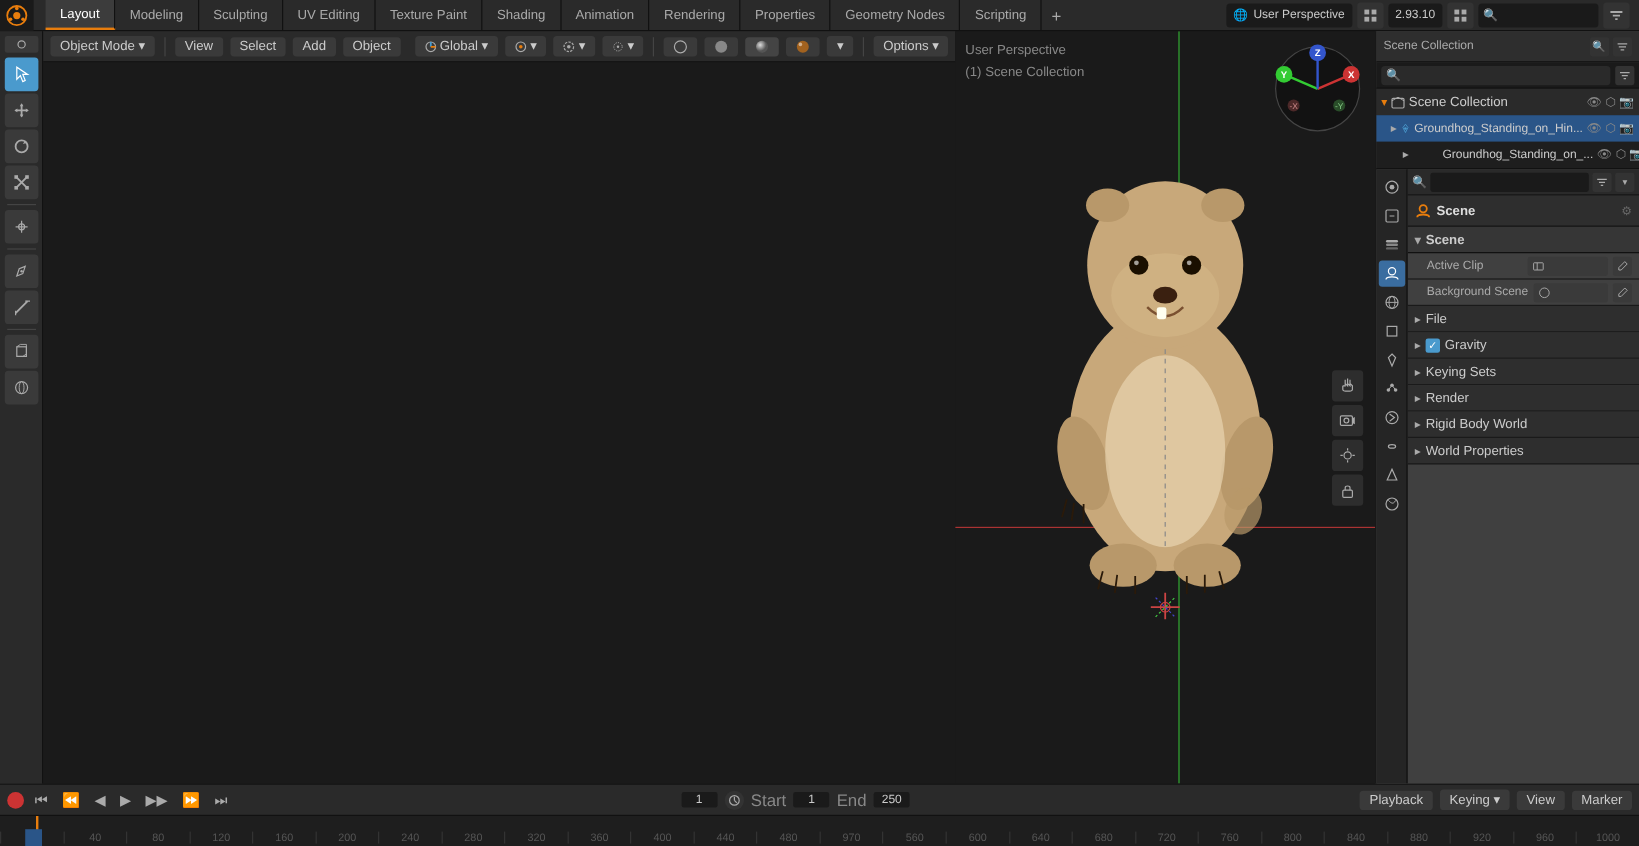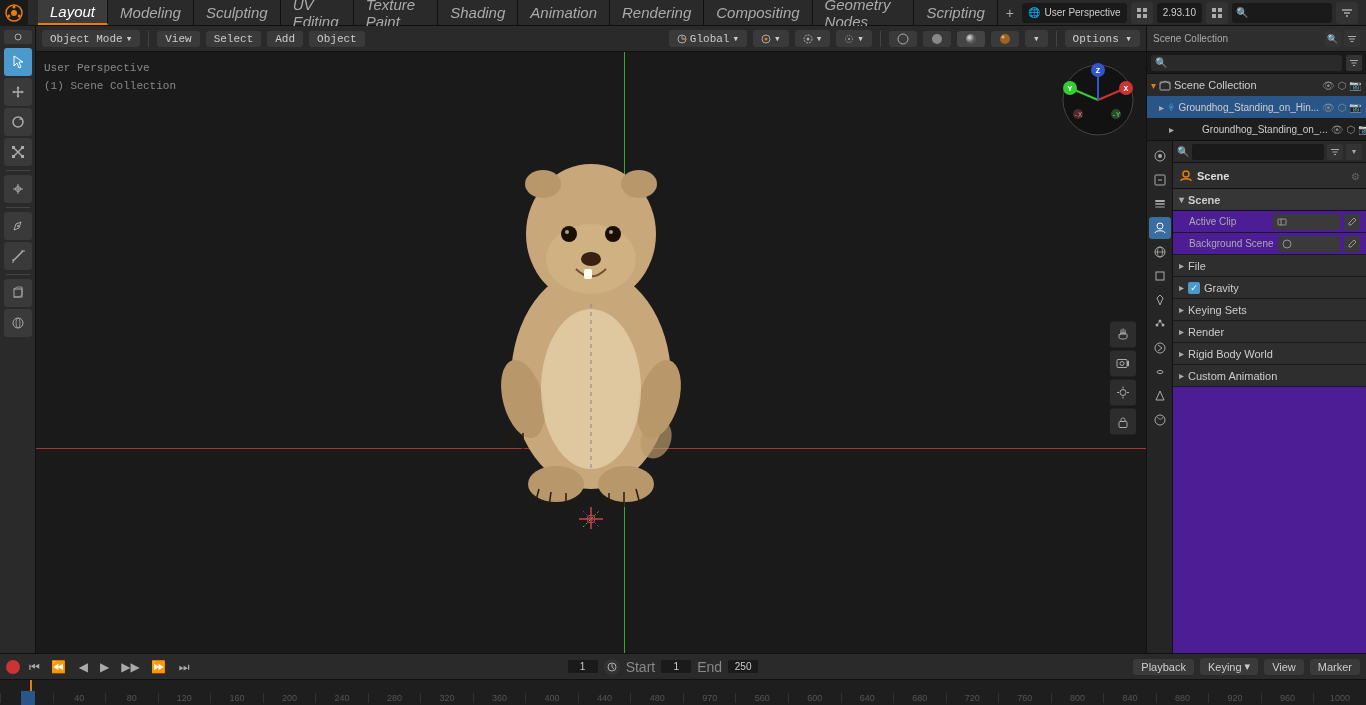--- a/index.html
+++ b/index.html
@@ -43,23 +43,22 @@
       color: #ccc;
       cursor: pointer;
       font-size: 11px;
     }
     .workspace-tab {
       padding: 0 12px;
       height: 100%;
       display: flex; align-items: center;
       color: #aaa;
       cursor: pointer;
-      font-size: 15px;
+      font-size: 11px;
       border-right: 1px solid #111;
-      font-style: italic;
     }
     .workspace-tab.active {
       background: #3c3c3c;
       color: #fff;
       border-bottom: 2px solid #e87d0d;
     }
     .workspace-tab-add {
       padding: 0 8px;
       color: #aaa;
       cursor: pointer;
@@ -120,22 +119,21 @@
       font-size: 11px;
       display: flex; align-items: center; gap: 3px;
     }
     .vp-separator { width: 1px; height: 16px; background: #444; margin: 0 2px; }
     .vp-spacer { flex: 1; }
 
     
     #viewport-wrapper {
       flex: 1;
       display: flex;
-      flex-direction: column;
-      font-family: Liberation Mono, monospace;
+      flex-direction: row;
     }
     #viewport {
       flex: 1;
       background: #1a1a1a;
       position: relative;
       overflow: hidden;
     }
     .grid-line-red-h {
       position: absolute;
       height: 1px;
@@ -184,21 +182,21 @@
       border-radius: 3px;
       display: flex; align-items: center; justify-content: center;
       cursor: pointer;
       color: #aaa;
       font-size: 12px;
     }
 
     
     #right-panel {
       width: 220px;
-      background: #4c1d95;
+      background: #404040;
       border-left: 1px solid #111;
       display: flex;
       flex-direction: column;
     }
 
     
     #props-container {
       display: flex;
       height: 100%;
     }
@@ -425,21 +423,21 @@
 
   <div style="display:flex; align-items:center; height:100%; margin-left:10px; flex:1;">
     <div class="workspace-tab active">Layout</div>
     <div class="workspace-tab">Modeling</div>
     <div class="workspace-tab">Sculpting</div>
     <div class="workspace-tab">UV Editing</div>
     <div class="workspace-tab">Texture Paint</div>
     <div class="workspace-tab">Shading</div>
     <div class="workspace-tab">Animation</div>
     <div class="workspace-tab">Rendering</div>
-    <div class="workspace-tab">Compositing</div>
+    <div class="workspace-tab">Properties</div>
     <div class="workspace-tab">Geometry Nodes</div>
     <div class="workspace-tab">Scripting</div>
     <div class="workspace-tab-add">+</div>
   </div>
 
   <div style="display:flex; align-items:center; gap:4px; padding-right:8px;">
     <div style="display:flex; align-items:center; background:#1a1a1a; border-radius:3px; padding:0 6px; height:20px; gap:4px; font-size:10px; color:#aaa;">
       <span>🌐</span>
       <span style="font-size:10px; color:#ccc;">User Perspective</span>
     </div>
@@ -1008,21 +1006,21 @@
           <span class="props-collapsible-label">Render</span>
         </div>
 
         <div class="props-collapsible">
           <span style="color:#aaa; font-size:10px;">▸</span>
           <span class="props-collapsible-label">Rigid Body World</span>
         </div>
 
         <div class="props-collapsible">
           <span style="color:#aaa; font-size:10px;">▸</span>
-          <span class="props-collapsible-label">Custom Animation</span>
+          <span class="props-collapsible-label">World Properties</span>
         </div>
       </div>
     </div>
   </div>
 </div>
 
 <div id="timeline">
   <div id="timeline-header">
 
     <div class="tl-record"></div>

